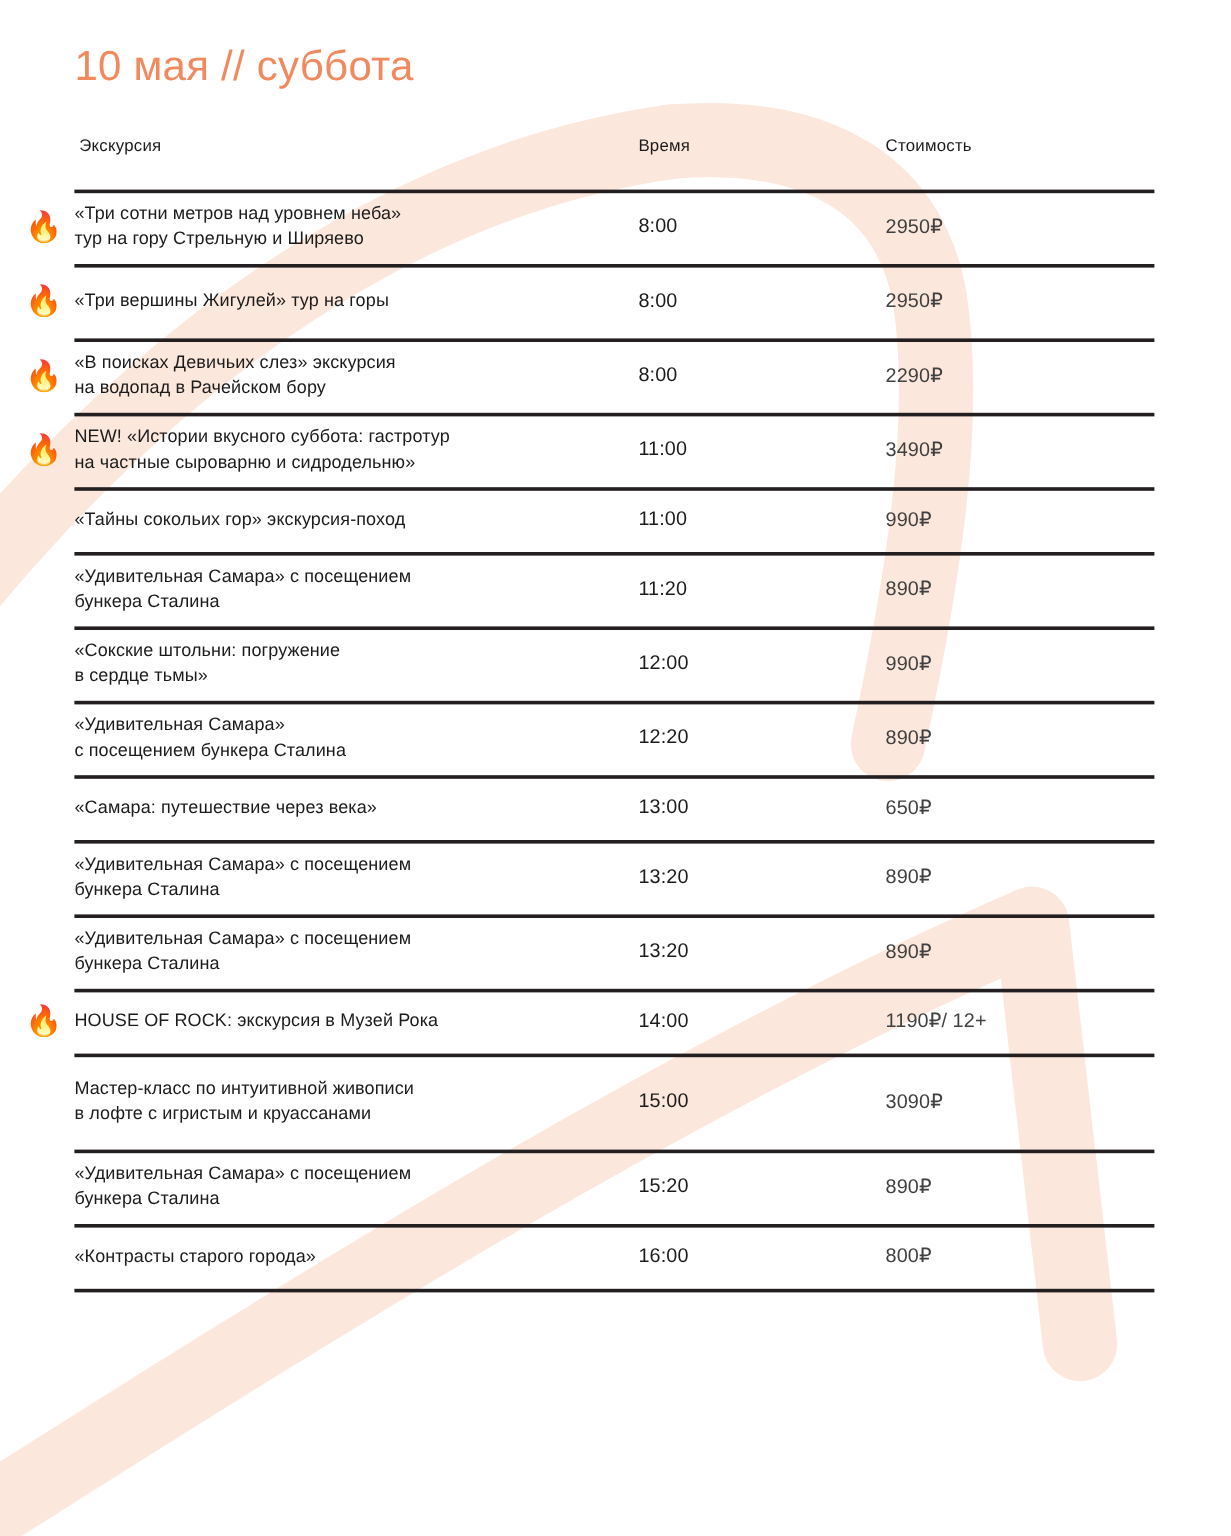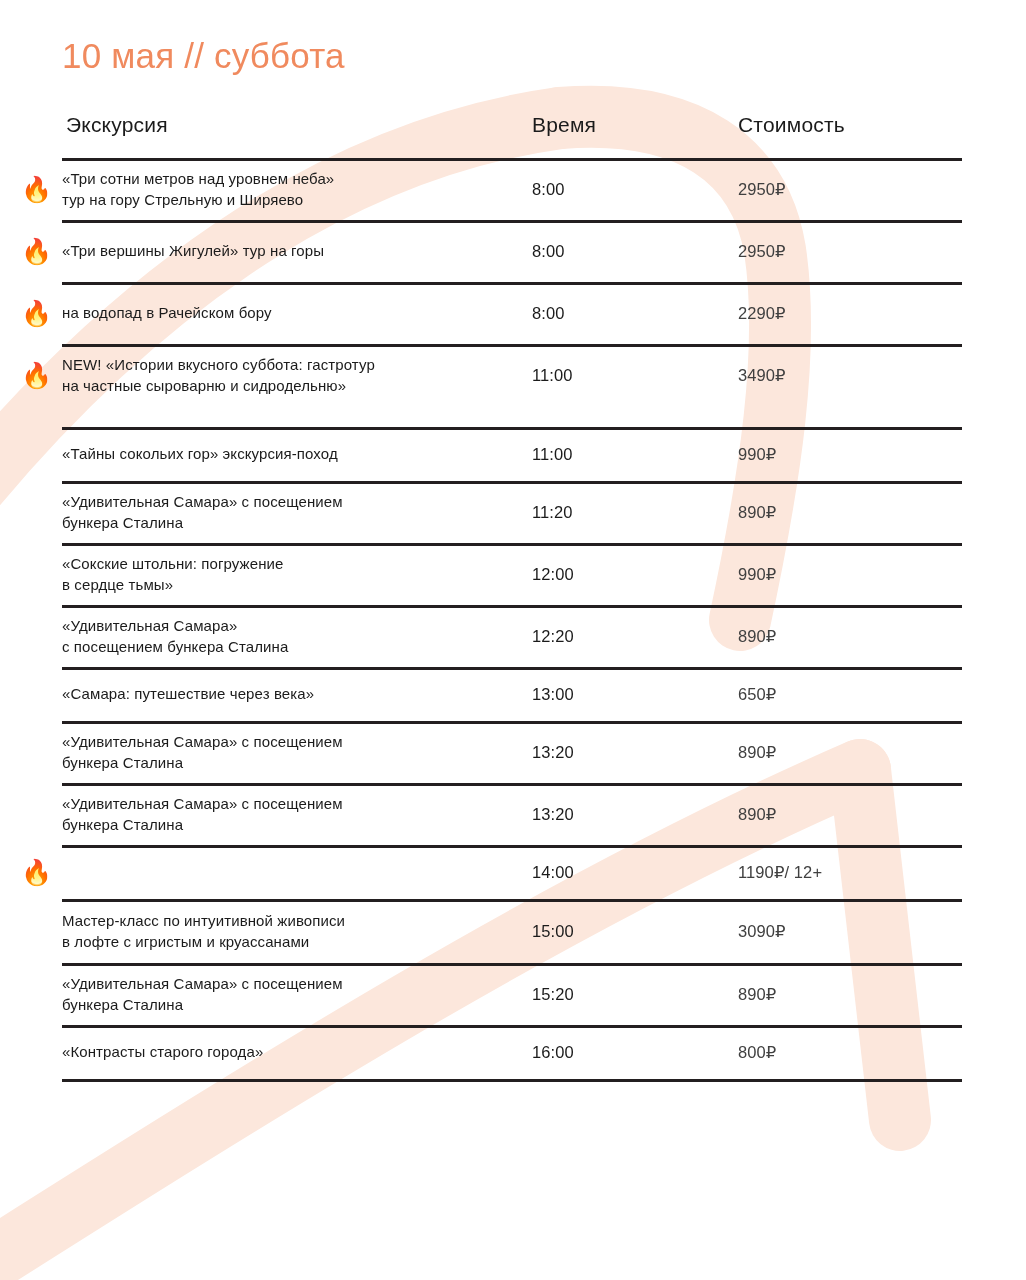--- a/index.html
+++ b/index.html
@@ -103,21 +103,21 @@
   .cell-price {
     position: absolute;
     left: 738px;
     width: 224px;
     font-size: 16.5px;
     color: #404040;
     letter-spacing: 0.1px;
   }
 
   .head-label {
-    font-size: 21px;
+    font-size: 14px;
     color: #1b1b1b;
     letter-spacing: 0.2px;
   }
 
   .head-name { position: absolute; left: 66px; top: 0; }
   .head-time { position: absolute; left: 532px; top: 0; }
   .head-price { position: absolute; left: 738px; top: 0; }
 
   .body-row {
     position: relative;
@@ -169,36 +169,37 @@
           <div class="cell-name">
             <div>«Три вершины Жигулей» тур на горы</div>
           </div>
           <div class="cell-time">8:00</div>
           <div class="cell-price">2950₽</div>
         </div>
         <div class="row body-row" style="height: 62px;">
           <div class="rule" style="top: 0px;"></div>
           <div class="cell-fire">🔥</div>
           <div class="cell-name">
+            <div>«В поисках Девичьих слез» экскурсия</div>
             <div>на водопад в Рачейском бору</div>
           </div>
           <div class="cell-time">8:00</div>
           <div class="cell-price">2290₽</div>
         </div>
         <div class="row body-row" style="height: 62px;">
           <div class="rule" style="top: 0px;"></div>
           <div class="cell-fire">🔥</div>
           <div class="cell-name">
             <div> NEW! «Истории вкусного суббота: гастротур</div>
             <div>на частные сыроварню и сидродельню»</div>
           </div>
           <div class="cell-time">11:00</div>
           <div class="cell-price">3490₽</div>
         </div>
-        <div class="row body-row" style="height: 54px; margin-top: 21px;">
+        <div class="row body-row" style="height: 54px;">
           <div class="rule" style="top: 0px;"></div>
           <div class="cell-name">
             <div>«Тайны сокольих гор» экскурсия-поход</div>
           </div>
           <div class="cell-time">11:00</div>
           <div class="cell-price">990₽</div>
         </div>
         <div class="row body-row" style="height: 62px;">
           <div class="rule" style="top: 0px;"></div>
           <div class="cell-name">
@@ -248,24 +249,27 @@
           <div class="cell-name">
             <div>«Удивительная Самара» с посещением</div>
             <div>бункера Сталина</div>
           </div>
           <div class="cell-time">13:20</div>
           <div class="cell-price">890₽</div>
         </div>
         <div class="row body-row" style="height: 54px;">
           <div class="rule" style="top: 0px;"></div>
           <div class="cell-fire">🔥</div>
+          <div class="cell-name">
+            <div> HOUSE OF ROCK: экскурсия в Музей Рока</div>
+          </div>
           <div class="cell-time">14:00</div>
           <div class="cell-price">1190₽/ 12+</div>
         </div>
-        <div class="row body-row" style="height: 64px;">
+        <div class="row body-row" style="height: 80px;">
           <div class="rule" style="top: 0px;"></div>
           <div class="cell-name">
             <div> Мастер-класс по интуитивной живописи</div>
             <div>в лофте с игристым и круассанами</div>
           </div>
           <div class="cell-time">15:00</div>
           <div class="cell-price">3090₽</div>
         </div>
         <div class="row body-row" style="height: 62px;">
           <div class="rule" style="top: 0px;"></div>

